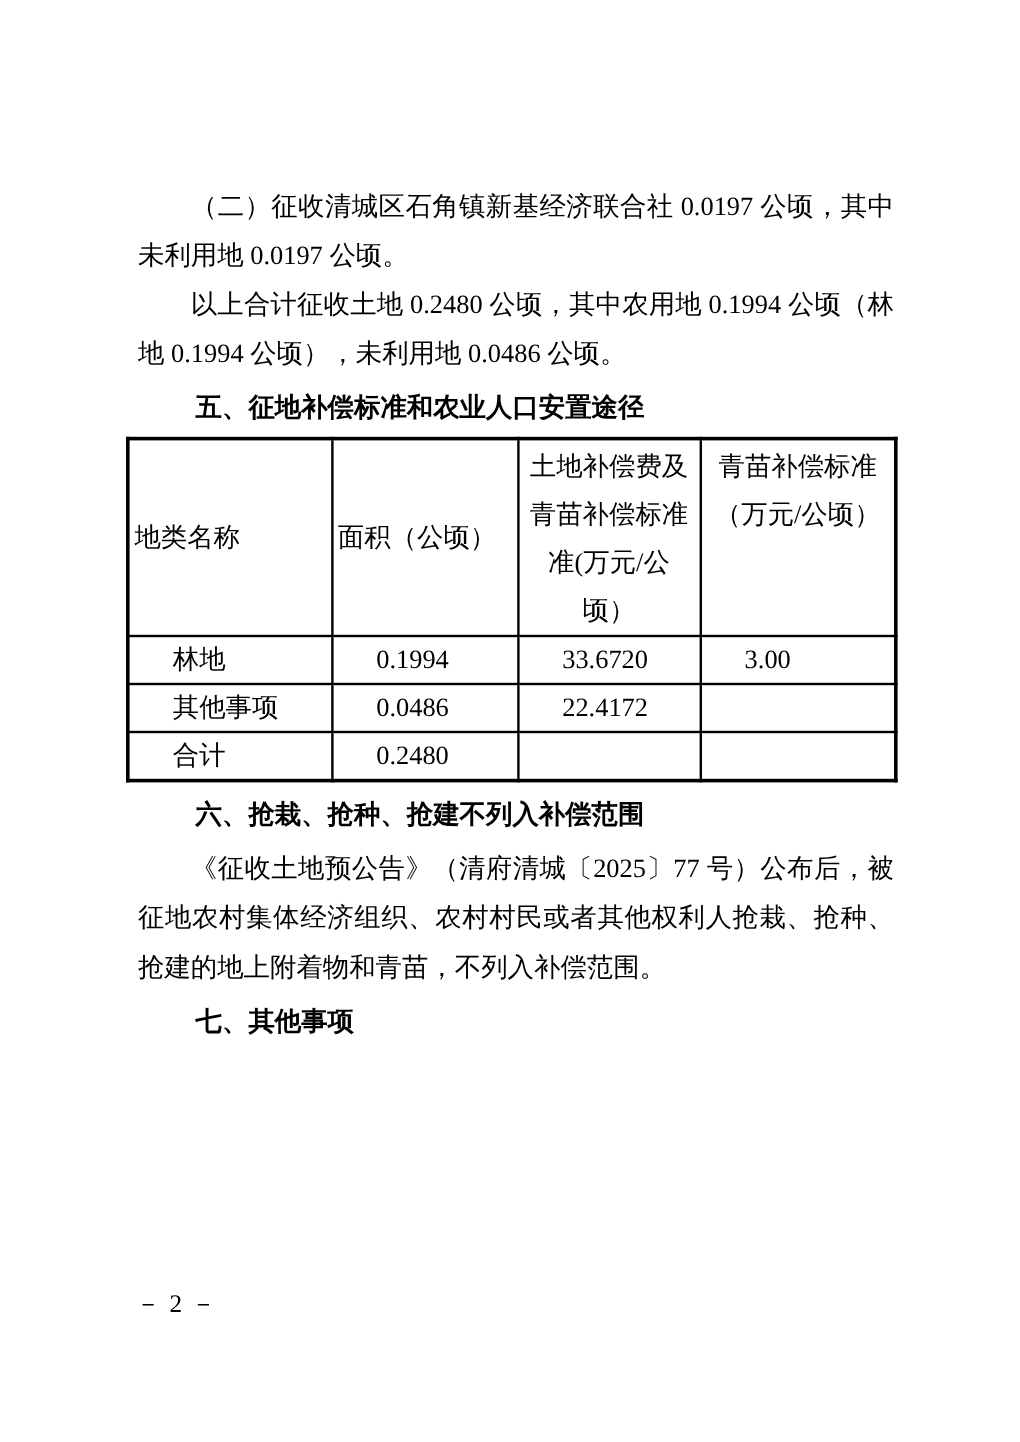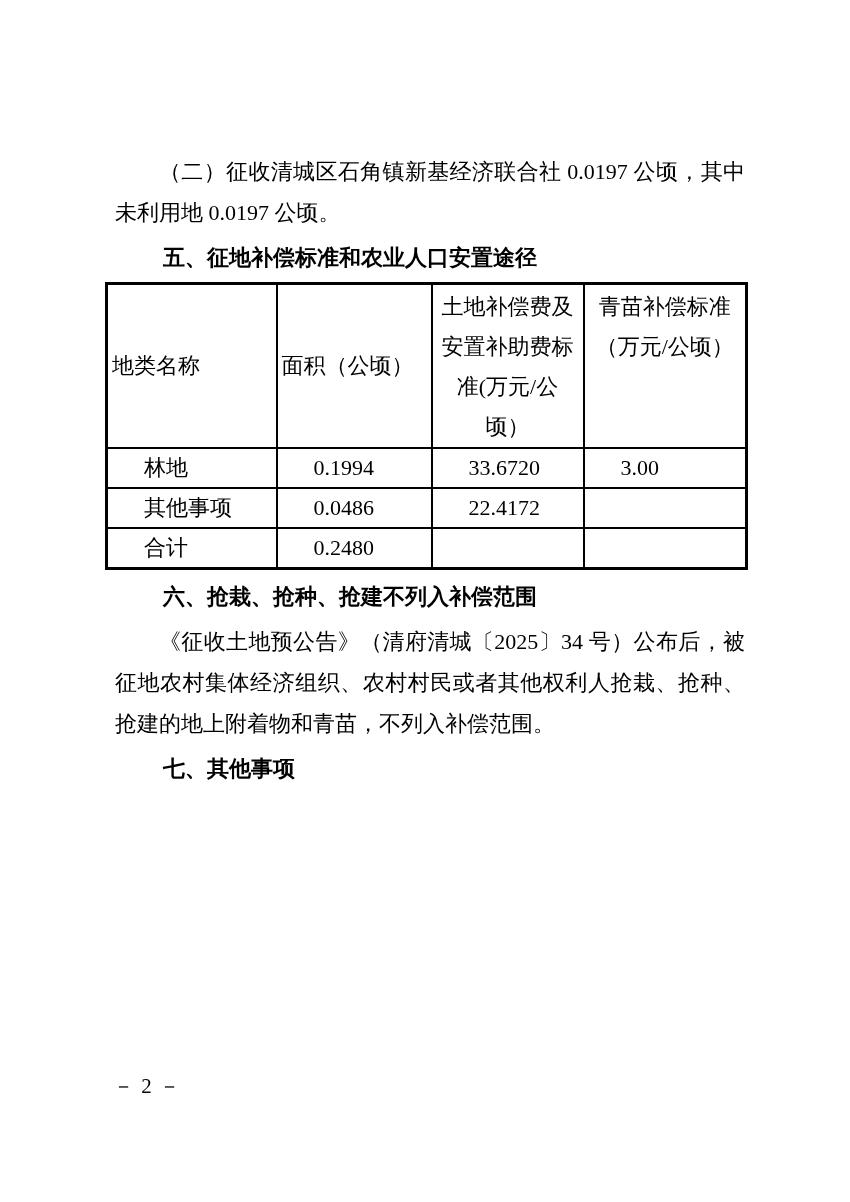--- a/index.html
+++ b/index.html
@@ -82,37 +82,38 @@
   }
 </style>
 </head>
 <body>
 
 <div class="page">
   <div class="content">
 
     <p class="para">（二）征收清城区石角镇新基经济联合社 0.0197 公顷，其中未利用地 0.0197 公顷。</p>
 
+    <p class="para">以上合计征收土地 0.2480 公顷，其中农用地 0.1994 公顷（林地 0.1994 公顷），未利用地 0.0486 公顷。</p>
 
     <h3 class="heading">五、征地补偿标准和农业人口安置途径</h3>
 
 
     <table class="comp-table">
       <colgroup>
         <col class="c1">
           <col class="c2">
           <col class="c3">
           <col class="c4">
       </colgroup>
       <thead>
         <tr>
           <th>地类名称</th>
           <th>面积（公顷）</th>
           <th class="top-align">土地补偿费及
-安置补助费标
+青苗补偿标准
 准(万元/公顷）</th>
           <th class="top-align">青苗补偿标准
 （万元/公顷）</th>
         </tr>
       </thead>
       <tbody>
         <tr>
           <td>林地</td>
           <td>0.1994</td>
           <td>33.6720</td>
@@ -128,21 +129,21 @@
           <td>合计</td>
           <td>0.2480</td>
           <td></td>
           <td></td>
         </tr>
       </tbody>
     </table>
 
     <h3 class="heading heading-after-table">六、抢栽、抢种、抢建不列入补偿范围</h3>
 
-    <p class="para">《征收土地预公告》（清府清城〔2025〕34 号）公布后，被征地农村集体经济组织、农村村民或者其他权利人抢栽、抢种、抢建的地上附着物和青苗，不列入补偿范围。</p>
+    <p class="para">《征收土地预公告》（清府清城〔2025〕77 号）公布后，被征地农村集体经济组织、农村村民或者其他权利人抢栽、抢种、抢建的地上附着物和青苗，不列入补偿范围。</p>
 
     <h3 class="heading">七、其他事项</h3>
 
 
   </div>
 
   <div class="footer-page-number">－ 2 －</div>
 </div>
 
 </body></html>

